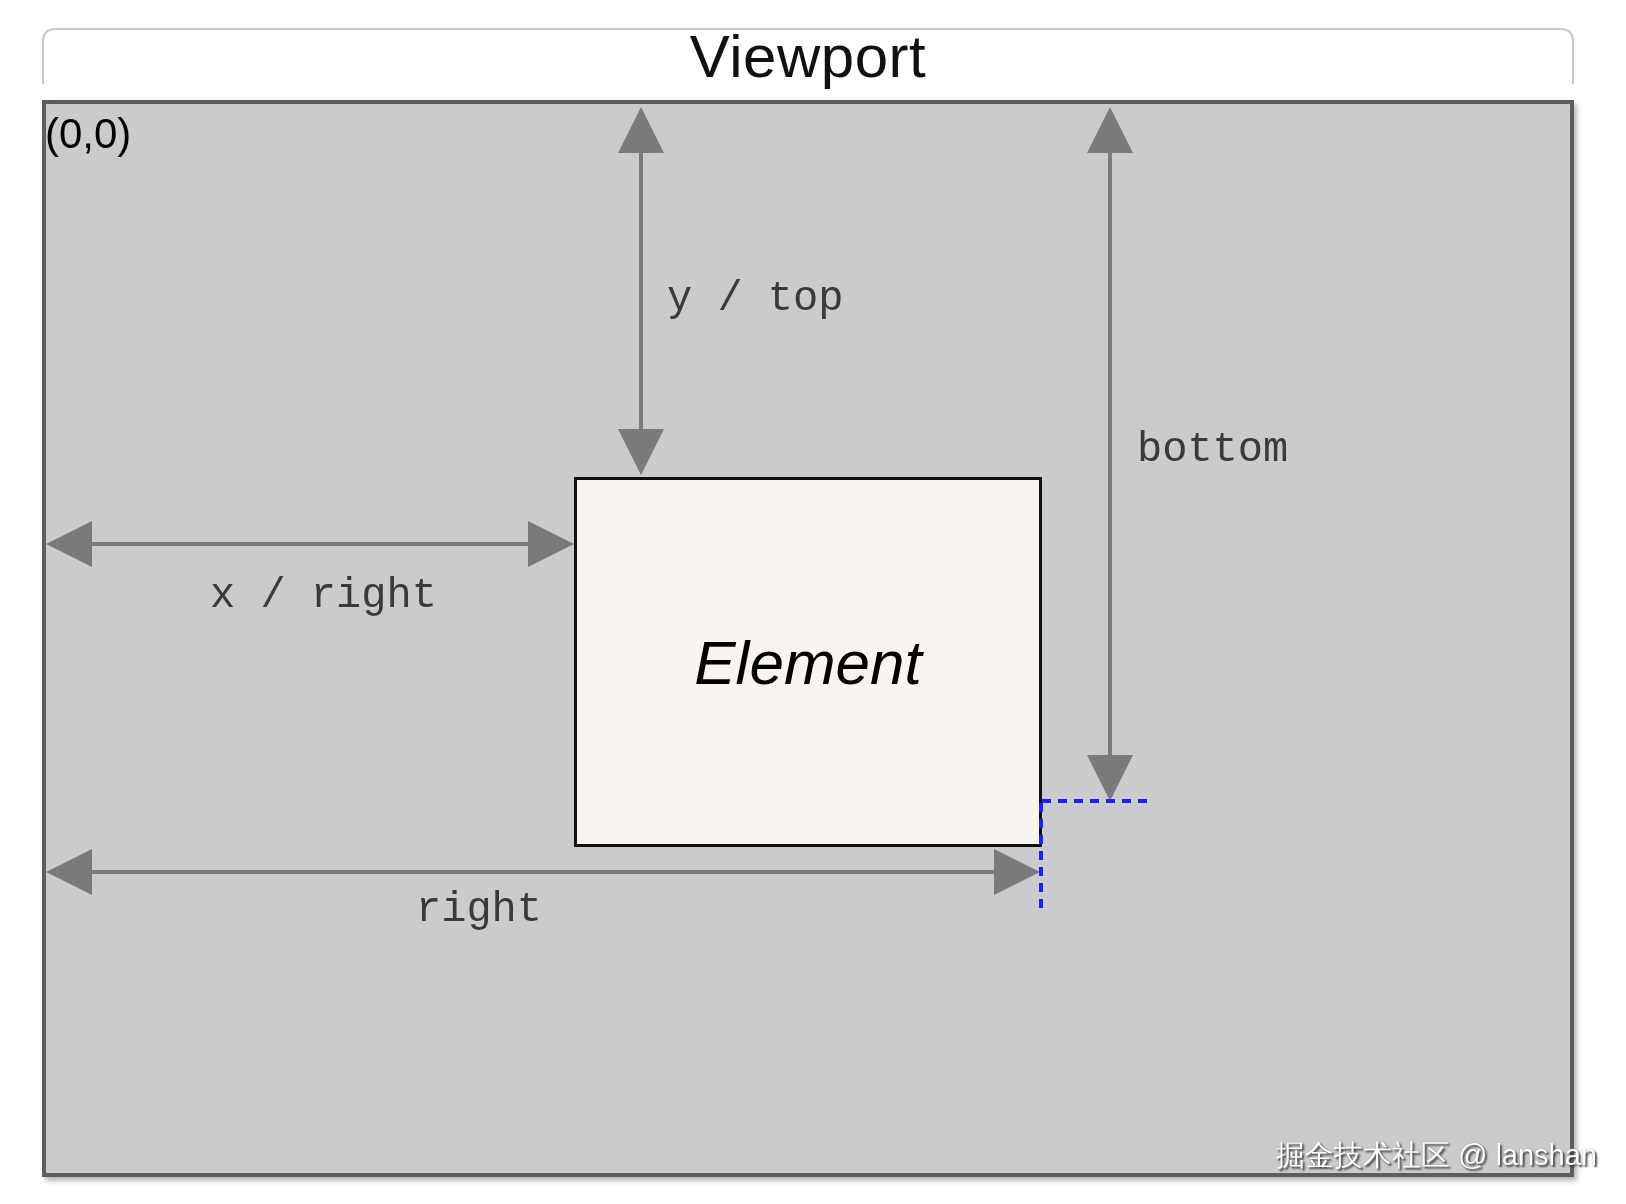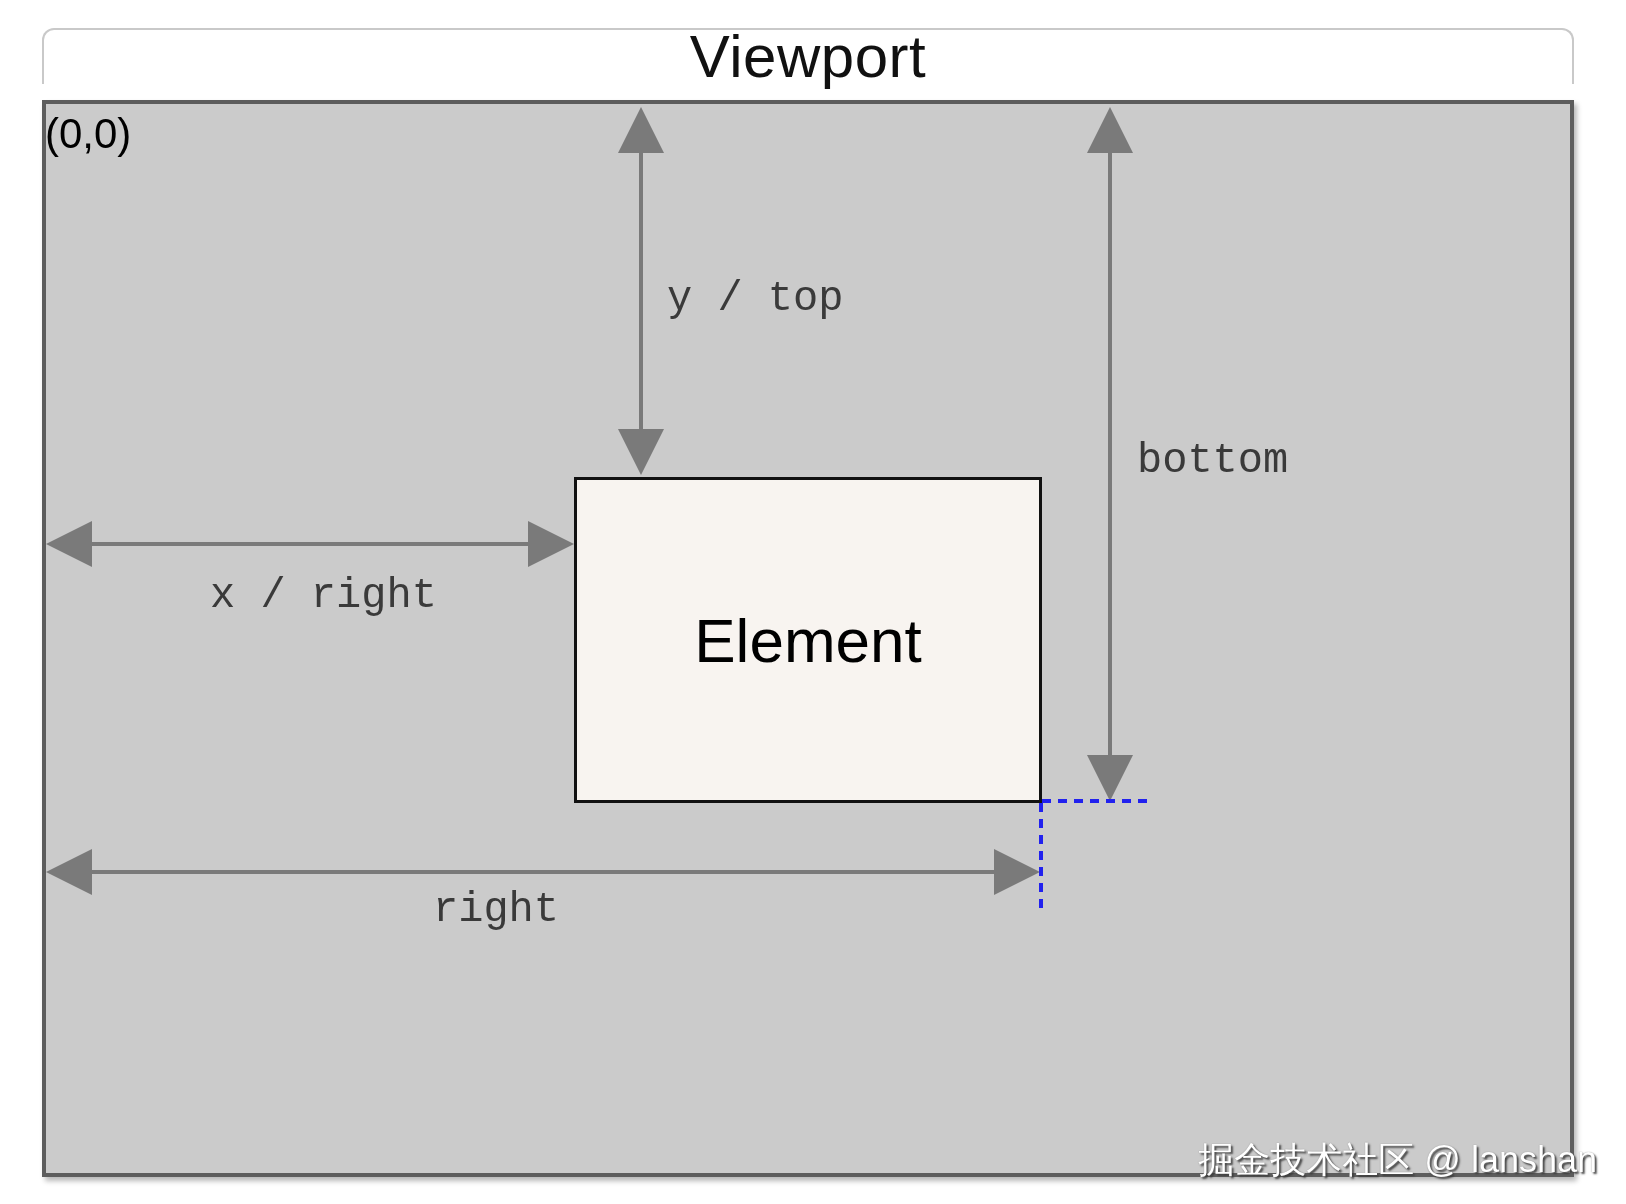--- a/index.html
+++ b/index.html
@@ -57,24 +57,24 @@
     position: absolute;
     left: 45px; top: 110px;
     font-size: 42px;
     color: #000000;
   }
 
   
   .element-box {
     position: absolute;
     left: 574px; top: 477px;
-    width: 468px; height: 326px;
+    width: 468px; height: 370px;
     background: var(--element-fill);
     border: 3px solid var(--element-border);
-    display: flex; align-items: center; justify-content: center;
+    display: flex; align-items: center; justify-content: center; font-style: italic;
   }
   .element-label {
     font-size: 62px;
     color: #000;
   }
 
   
   .arrow { position: absolute; }
   .arrow .shaft { position: absolute; background: var(--arrow); }
   .arrow .head { position: absolute; width: 0; height: 0; }
@@ -120,21 +120,21 @@
   .guide-dash-v {
     position: absolute;
     width: 4px;
     background: repeating-linear-gradient(to bottom, var(--guide-blue) 0 9px, transparent 9px 16px);
   }
 
   
   .watermark {
     position: absolute;
     right: 29px; top: 1136px;
-    font-size: 36px;
+    font-size: 29px;
     color: var(--watermark-text);
     text-shadow: 2px 2px 2px rgba(55,55,55,0.9), 0 0 1px rgba(90,90,90,0.7);
   }
 </style>
 </head>
 <body>
 
 <div class="stage">
 
   <div class="header-bar">
@@ -150,35 +150,35 @@
     <div class="shaft"></div>
     <div class="head end"></div>
   </div>
   <span class="measure-label" style="left:667px; top:262px;margin-top:13px;">y / top</span>
 
   <div class="arrow v" style="left:1087px; top:107px; width:46px; height:694px;">
     <div class="head start"></div>
     <div class="shaft"></div>
     <div class="head end"></div>
   </div>
-  <span class="measure-label" style="left:1137px; top:426px;margin-top:11px;">bottom</span>
+  <span class="measure-label" style="left:1137px; top:426px;">bottom</span>
 
   <div class="arrow h" style="left:46px; top:521px; width:528px; height:46px;">
     <div class="head start"></div>
     <div class="shaft"></div>
     <div class="head end"></div>
   </div>
   <span class="measure-label" style="left:210px; top:572px;">x / right</span>
 
   <div class="arrow h" style="left:46px; top:849px; width:994px; height:46px;">
     <div class="head start"></div>
     <div class="shaft"></div>
     <div class="head end"></div>
   </div>
-  <span class="measure-label" style="left:433px; top:886px;">right</span>
+  <span class="measure-label" style="left:416px; top:886px;">right</span>
 
   <div class="element-box">
     <span class="element-label">Element</span>
   </div>
 
   <div class="guide-dash-h" style="left:1042px; top:799px; width:108px;"></div>
   <div class="guide-dash-v" style="left:1039px; top:803px; height:108px;"></div>
 
   <span class="watermark">掘金技术社区 @ lanshan</span>
 

